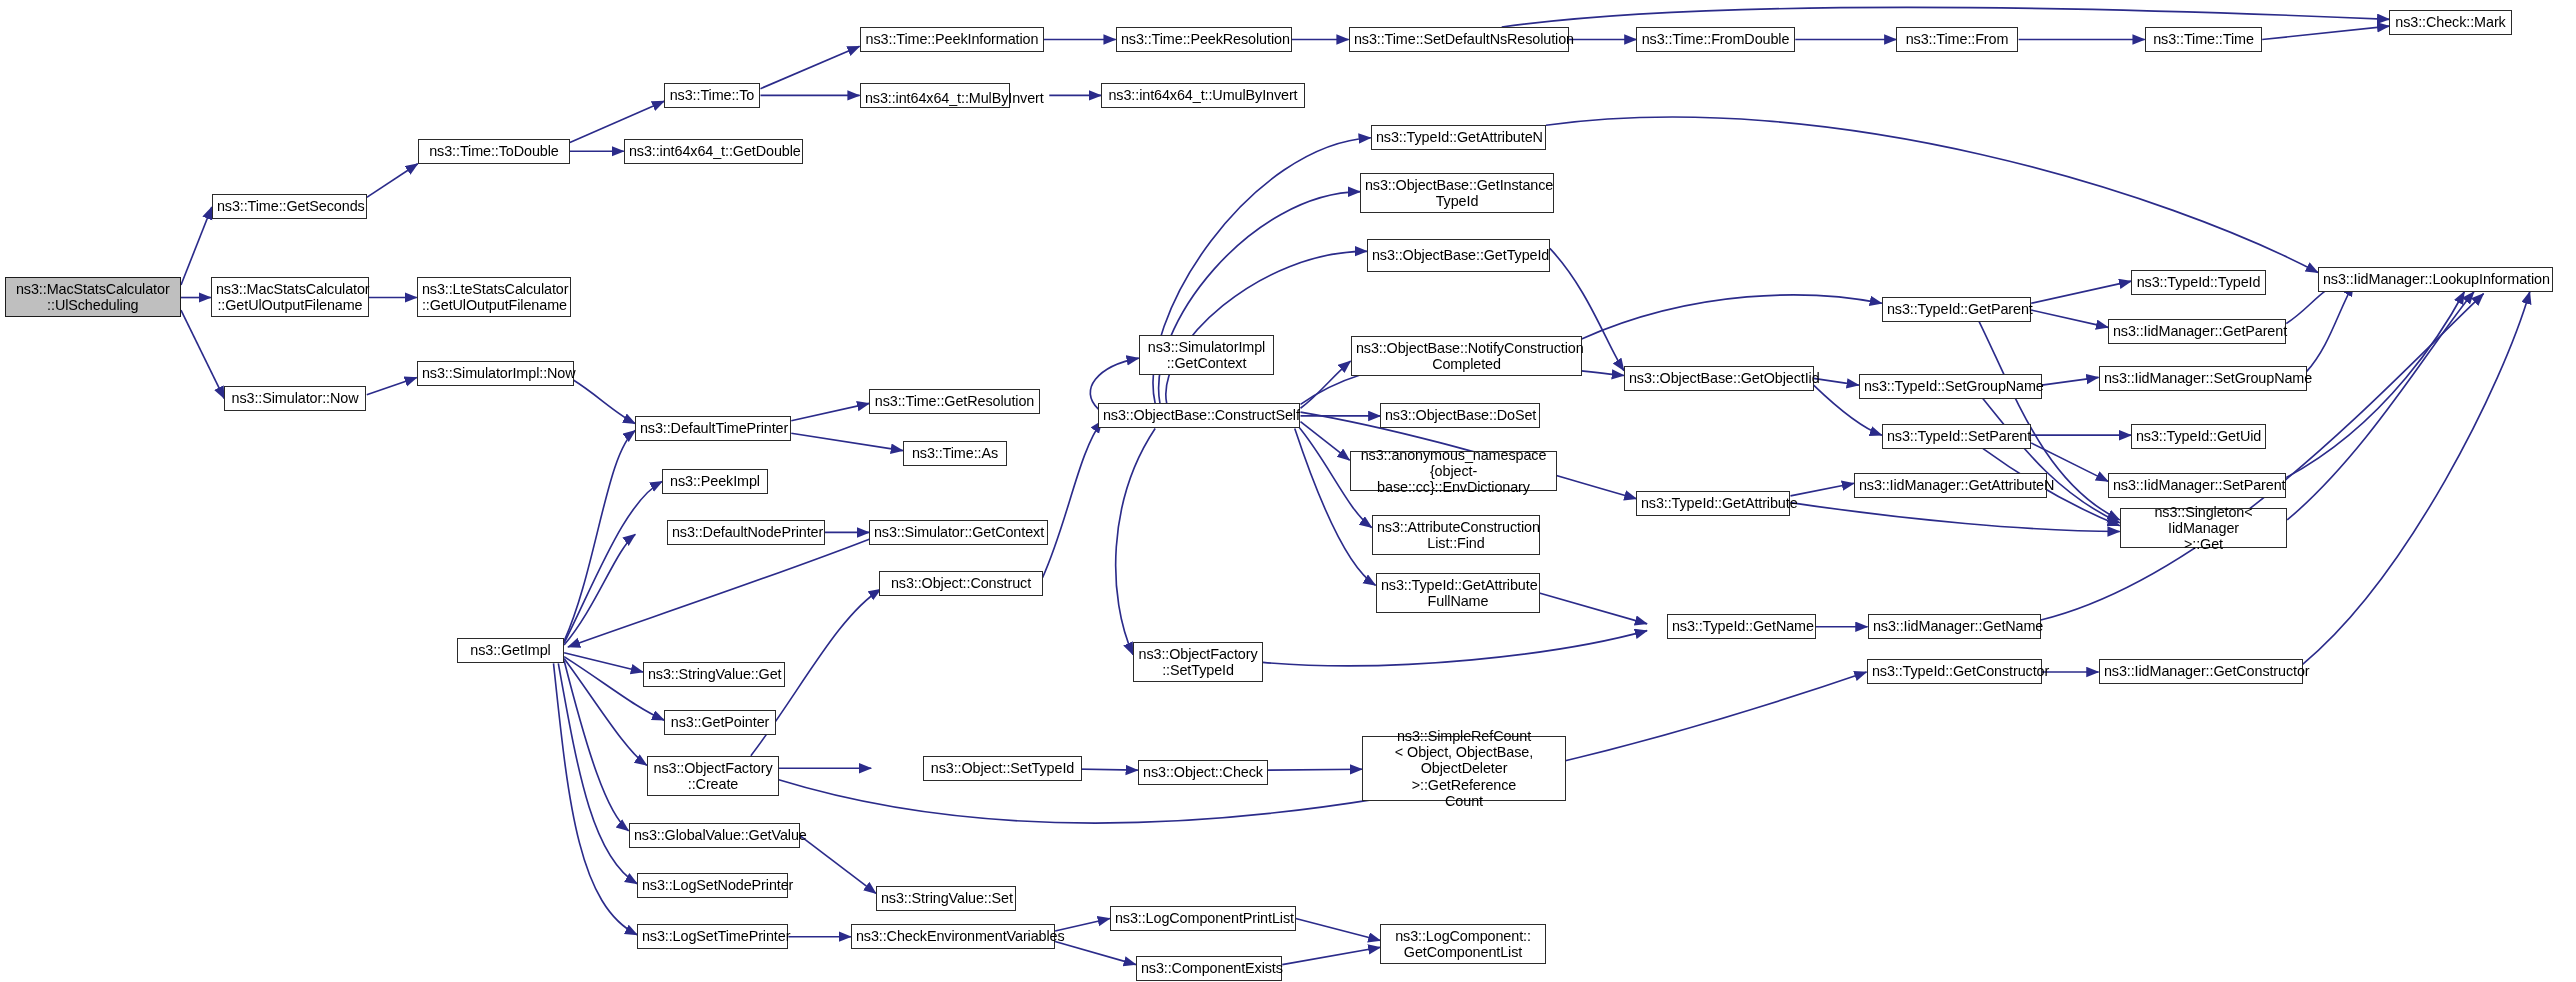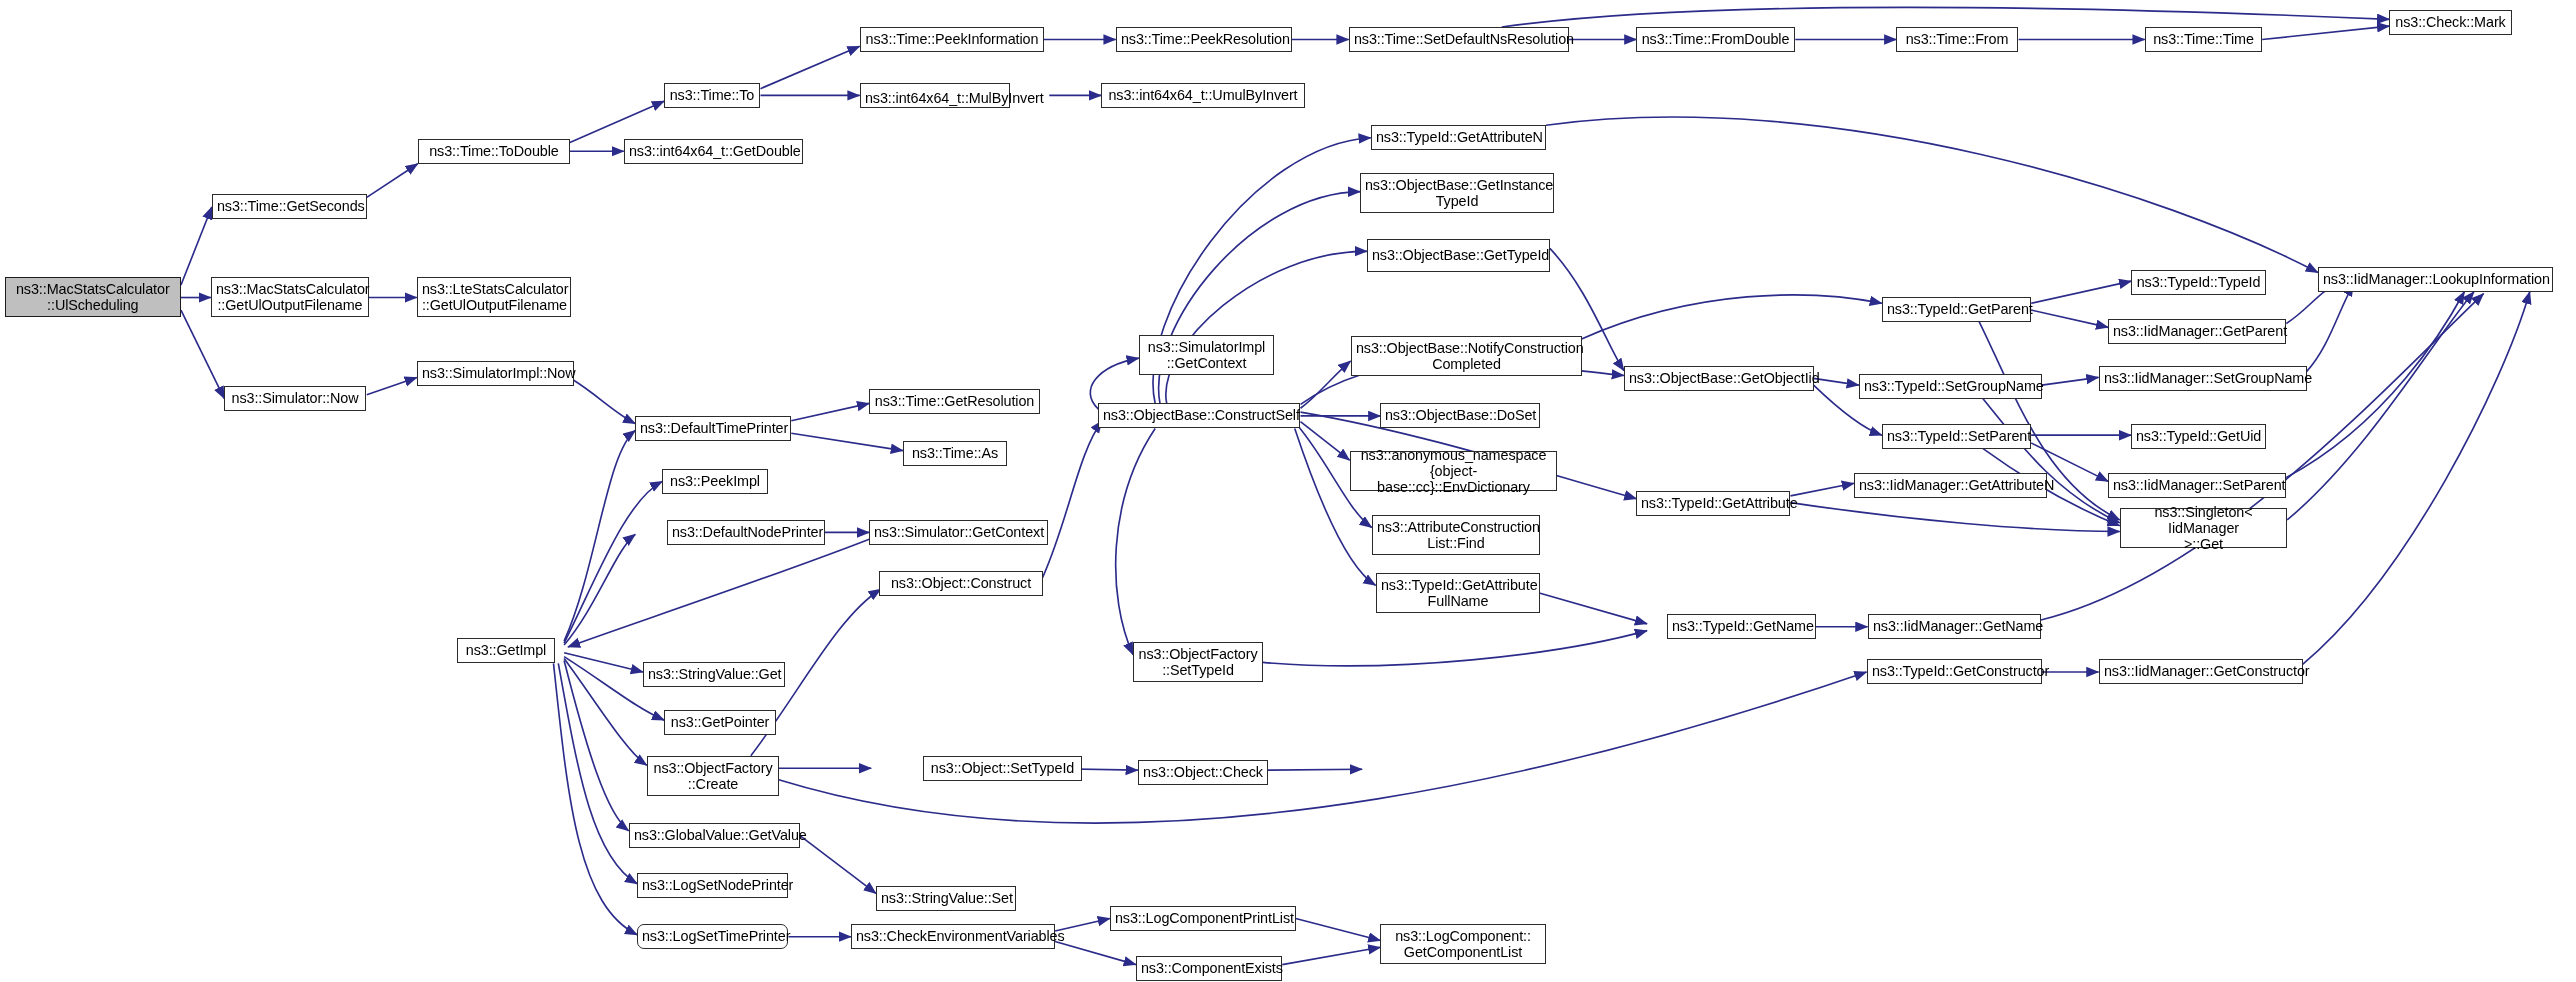--- a/index.html
+++ b/index.html
@@ -150,32 +150,36 @@
     <div class="node" style="left: 1896px; top: 27px; width: 122px; height: 25px;"><span class="node-label">ns3::Time::From</span></div>
     <div class="node" style="left: 2145px; top: 27px; width: 117px; height: 25px;"><span class="node-label">ns3::Time::Time</span></div>
     <div class="node" style="left: 2389px; top: 9.6px; width: 123px; height: 25px;"><span class="node-label">ns3::Check::Mark</span></div>
     <div class="node" style="left: 635px; top: 416px; width: 156px; height: 25px;"><span class="node-label">ns3::DefaultTimePrinter</span></div>
     <div class="node" style="left: 869px; top: 389px; width: 171px; height: 25px;"><span class="node-label">ns3::Time::GetResolution</span></div>
     <div class="node" style="left: 903px; top: 441px; width: 104px; height: 25px;"><span class="node-label">ns3::Time::As</span></div>
     <div class="node" style="left: 662px; top: 469px; width: 106px; height: 25px;"><span class="node-label">ns3::PeekImpl</span></div>
     <div class="node" style="left: 635px; top: 520px; width: 158px; height: 25px; margin-left: 32px;"><span class="node-label">ns3::DefaultNodePrinter</span></div>
     <div class="node" style="left: 869px; top: 520px; width: 179px; height: 25px;"><span class="node-label">ns3::Simulator::GetContext</span></div>
     <div class="node" style="left: 879px; top: 571px; width: 164px; height: 25px;"><span class="node-label">ns3::Object::Construct</span></div>
-    <div class="node" style="left: 457px; top: 638px; width: 98px; height: 25px;"><span class="node-label">ns3::GetImpl</span></div>
+    <div class="node" style="left: 457px; top: 638px; width: 107px; height: 25px;"><span class="node-label">ns3::GetImpl</span></div>
     <div class="node" style="left: 643px; top: 662px; width: 142px; height: 25px;"><span class="node-label">ns3::StringValue::Get</span></div>
     <div class="node" style="left: 664px; top: 710px; width: 112px; height: 25px;"><span class="node-label">ns3::GetPointer</span></div>
     <div class="node" style="left: 647px; top: 756px; width: 132px; height: 40px;"><span class="node-label">ns3::ObjectFactory
 ::Create</span></div>
     <div class="node" style="left: 629px; top: 823px; width: 171px; height: 25px;"><span class="node-label">ns3::GlobalValue::GetValue</span></div>
     <div class="node" style="left: 637px; top: 873px; width: 151px; height: 25px;"><span class="node-label">ns3::LogSetNodePrinter</span></div>
-    <div class="node" style="left: 637px; top: 924px; width: 151px; height: 25px; border-radius: 7px;"><span class="node-label">ns3::LogSetTimePrinter</span></div>
+    <div class="node" style="left: 637px; top: 924px; width: 151px; height: 25px;"><span class="node-label">ns3::LogSetTimePrinter</span></div>
     <div class="node" style="left: 923px; top: 756px; width: 159px; height: 25px;"><span class="node-label">ns3::Object::SetTypeId</span></div>
     <div class="node" style="left: 876px; top: 886px; width: 140px; height: 25px;"><span class="node-label">ns3::StringValue::Set</span></div>
     <div class="node" style="left: 851px; top: 924px; width: 204px; height: 25px;"><span class="node-label">ns3::CheckEnvironmentVariables</span></div>
     <div class="node" style="left: 1138px; top: 760px; width: 130px; height: 25px;"><span class="node-label">ns3::Object::Check</span></div>
+    <div class="node" style="left: 1362px; top: 736px; width: 204px; height: 65px;"><span class="node-label">ns3::SimpleRefCount
+&lt; Object, ObjectBase,
+ObjectDeleter &gt;::GetReference
+Count</span></div>
     <div class="node" style="left: 1110px; top: 906px; width: 186px; height: 25px;"><span class="node-label">ns3::LogComponentPrintList</span></div>
     <div class="node" style="left: 1136px; top: 956px; width: 146px; height: 25px;"><span class="node-label">ns3::ComponentExists</span></div>
     <div class="node" style="left: 1380px; top: 924px; width: 166px; height: 40px;"><span class="node-label">ns3::LogComponent::
 GetComponentList</span></div>
     <div class="node" style="left: 1139px; top: 335px; width: 135px; height: 40px;"><span class="node-label">ns3::SimulatorImpl
 ::GetContext</span></div>
     <div class="node" style="left: 1098px; top: 403px; width: 202px; height: 25px;"><span class="node-label">ns3::ObjectBase::ConstructSelf</span></div>
     <div class="node" style="left: 1371px; top: 125px; width: 175px; height: 25px;"><span class="node-label">ns3::TypeId::GetAttributeN</span></div>
     <div class="node" style="left: 1360px; top: 173px; width: 194px; height: 40px;"><span class="node-label">ns3::ObjectBase::GetInstance
 TypeId</span></div>

